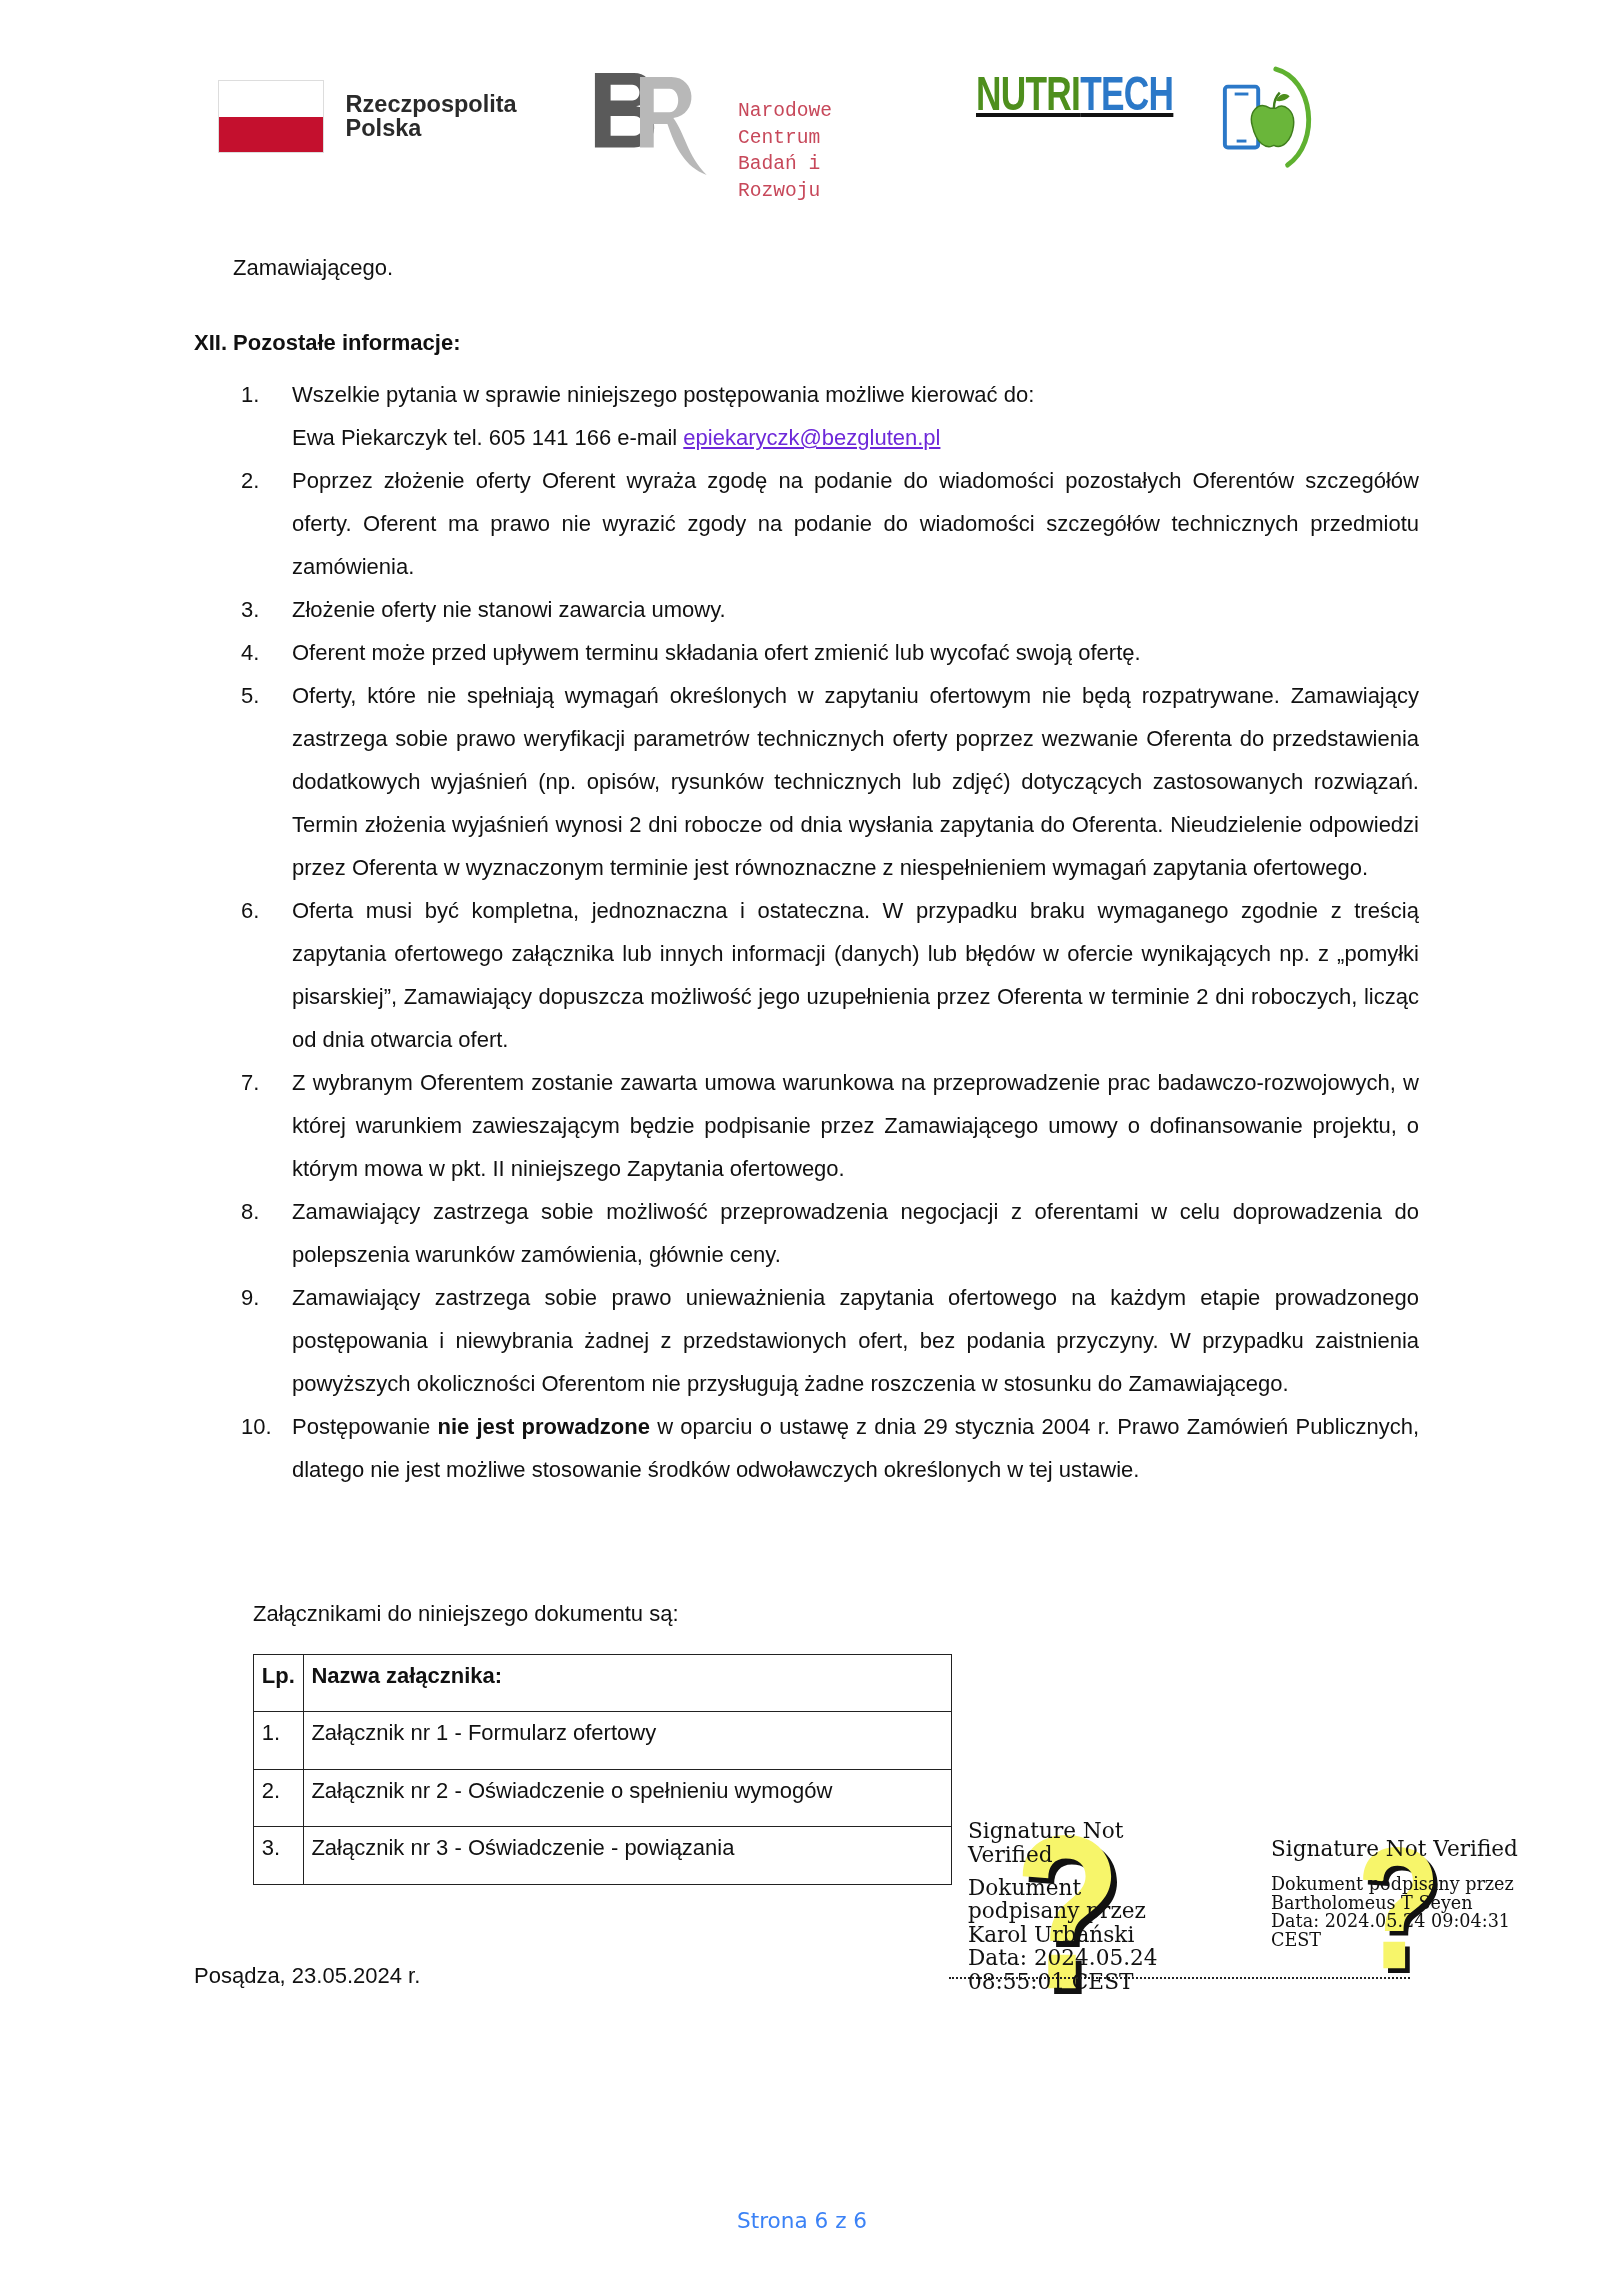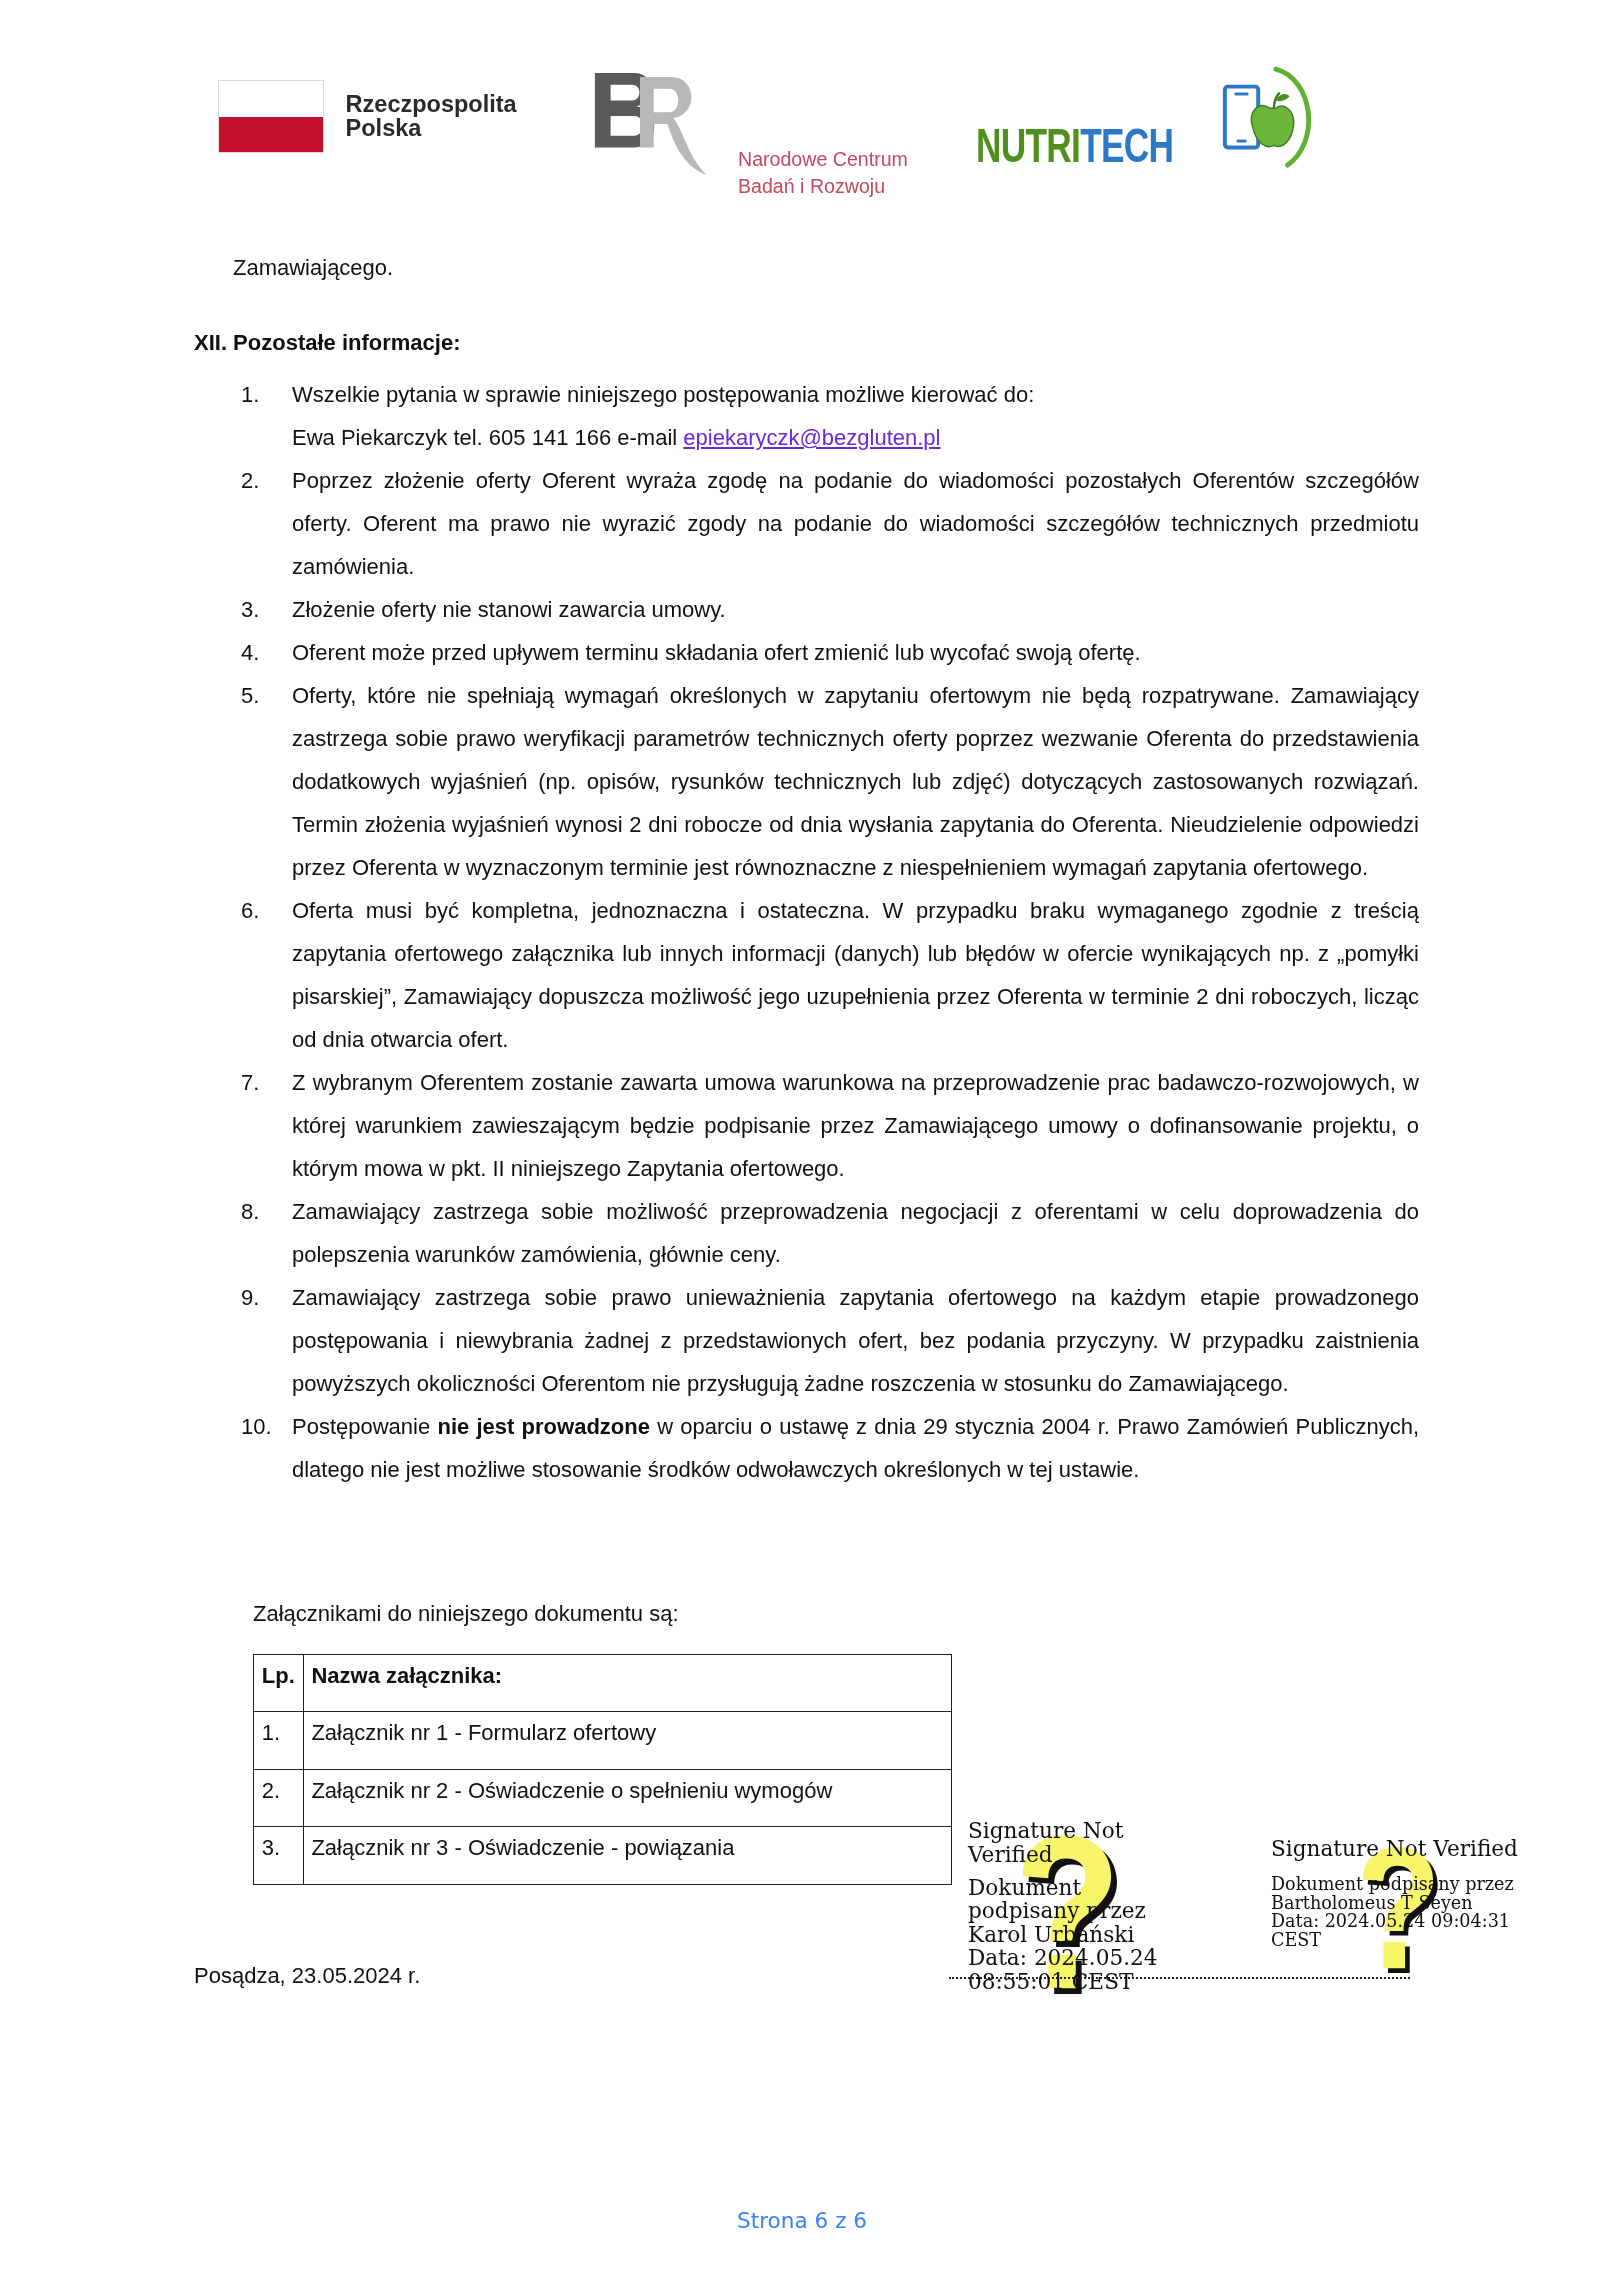--- a/index.html
+++ b/index.html
@@ -8,23 +8,23 @@
 
     
     .logo-rp { position: absolute; left: 218px; top: 80px; display: flex; align-items: center; }
     .flag { width: 104px; height: 71px; border: 1px solid #ddd; display: flex; flex-direction: column; }
     .flag .white { flex: 1; background: #ffffff; }
     .flag .red { flex: 1; background: #c4102e; }
     .rp-text { margin-left: 21.6px; font-family: "Liberation Sans", sans-serif; font-weight: bold; font-size: 23.5px; line-height: 23.5px; color: #2a2a2a; }
 
     .logo-ncbr { position: absolute; left: 591px; top: 65px; width: 323px; height: 113px; }
     .ncbr-mark { position: absolute; left: 0; top: 0; width: 147px; height: 113px; }
-    .ncbr-text { position: absolute; left: 147px; top: 33px; font-family: Liberation Sans, sans-serif; font-size: 19.6px; line-height: 26.5px; color: #c7485a; margin-top: 48px; }
-
-    .logo-nutri { position: absolute; left: 976px; top: 65px; height: 108px; display: flex; align-items: flex-end; }
+    .ncbr-text { position: absolute; left: 147px; top: 33px; font-family: Liberation Mono, monospace; font-size: 19.6px; line-height: 26.5px; color: #c7485a; }
+
+    .logo-nutri { position: absolute; left: 976px; top: 65px; height: 108px; display: flex; align-items: flex-start; text-decoration: underline; }
     .nutri-word { font-family: "Liberation Sans", sans-serif; font-weight: bold; font-size: 49px; letter-spacing: -1px; transform: scaleX(0.72); transform-origin: left center; width: 245px; white-space: nowrap; }
     .nutri-a { color: #4e8f1d; }
     .nutri-b { color: #2b78c8; }
     .nutri-icon { width: 98px; height: 108px; margin-left: -2px; }
 
     
     .text { font-family: "Liberation Sans", sans-serif; font-size: 22px; line-height: 43px; color: #111; }
     .intro { position: absolute; left: 233px; top: 246px; text-align: center; }
     .heading { position: absolute; left: 194px; top: 321px; font-weight: bold; }
 

